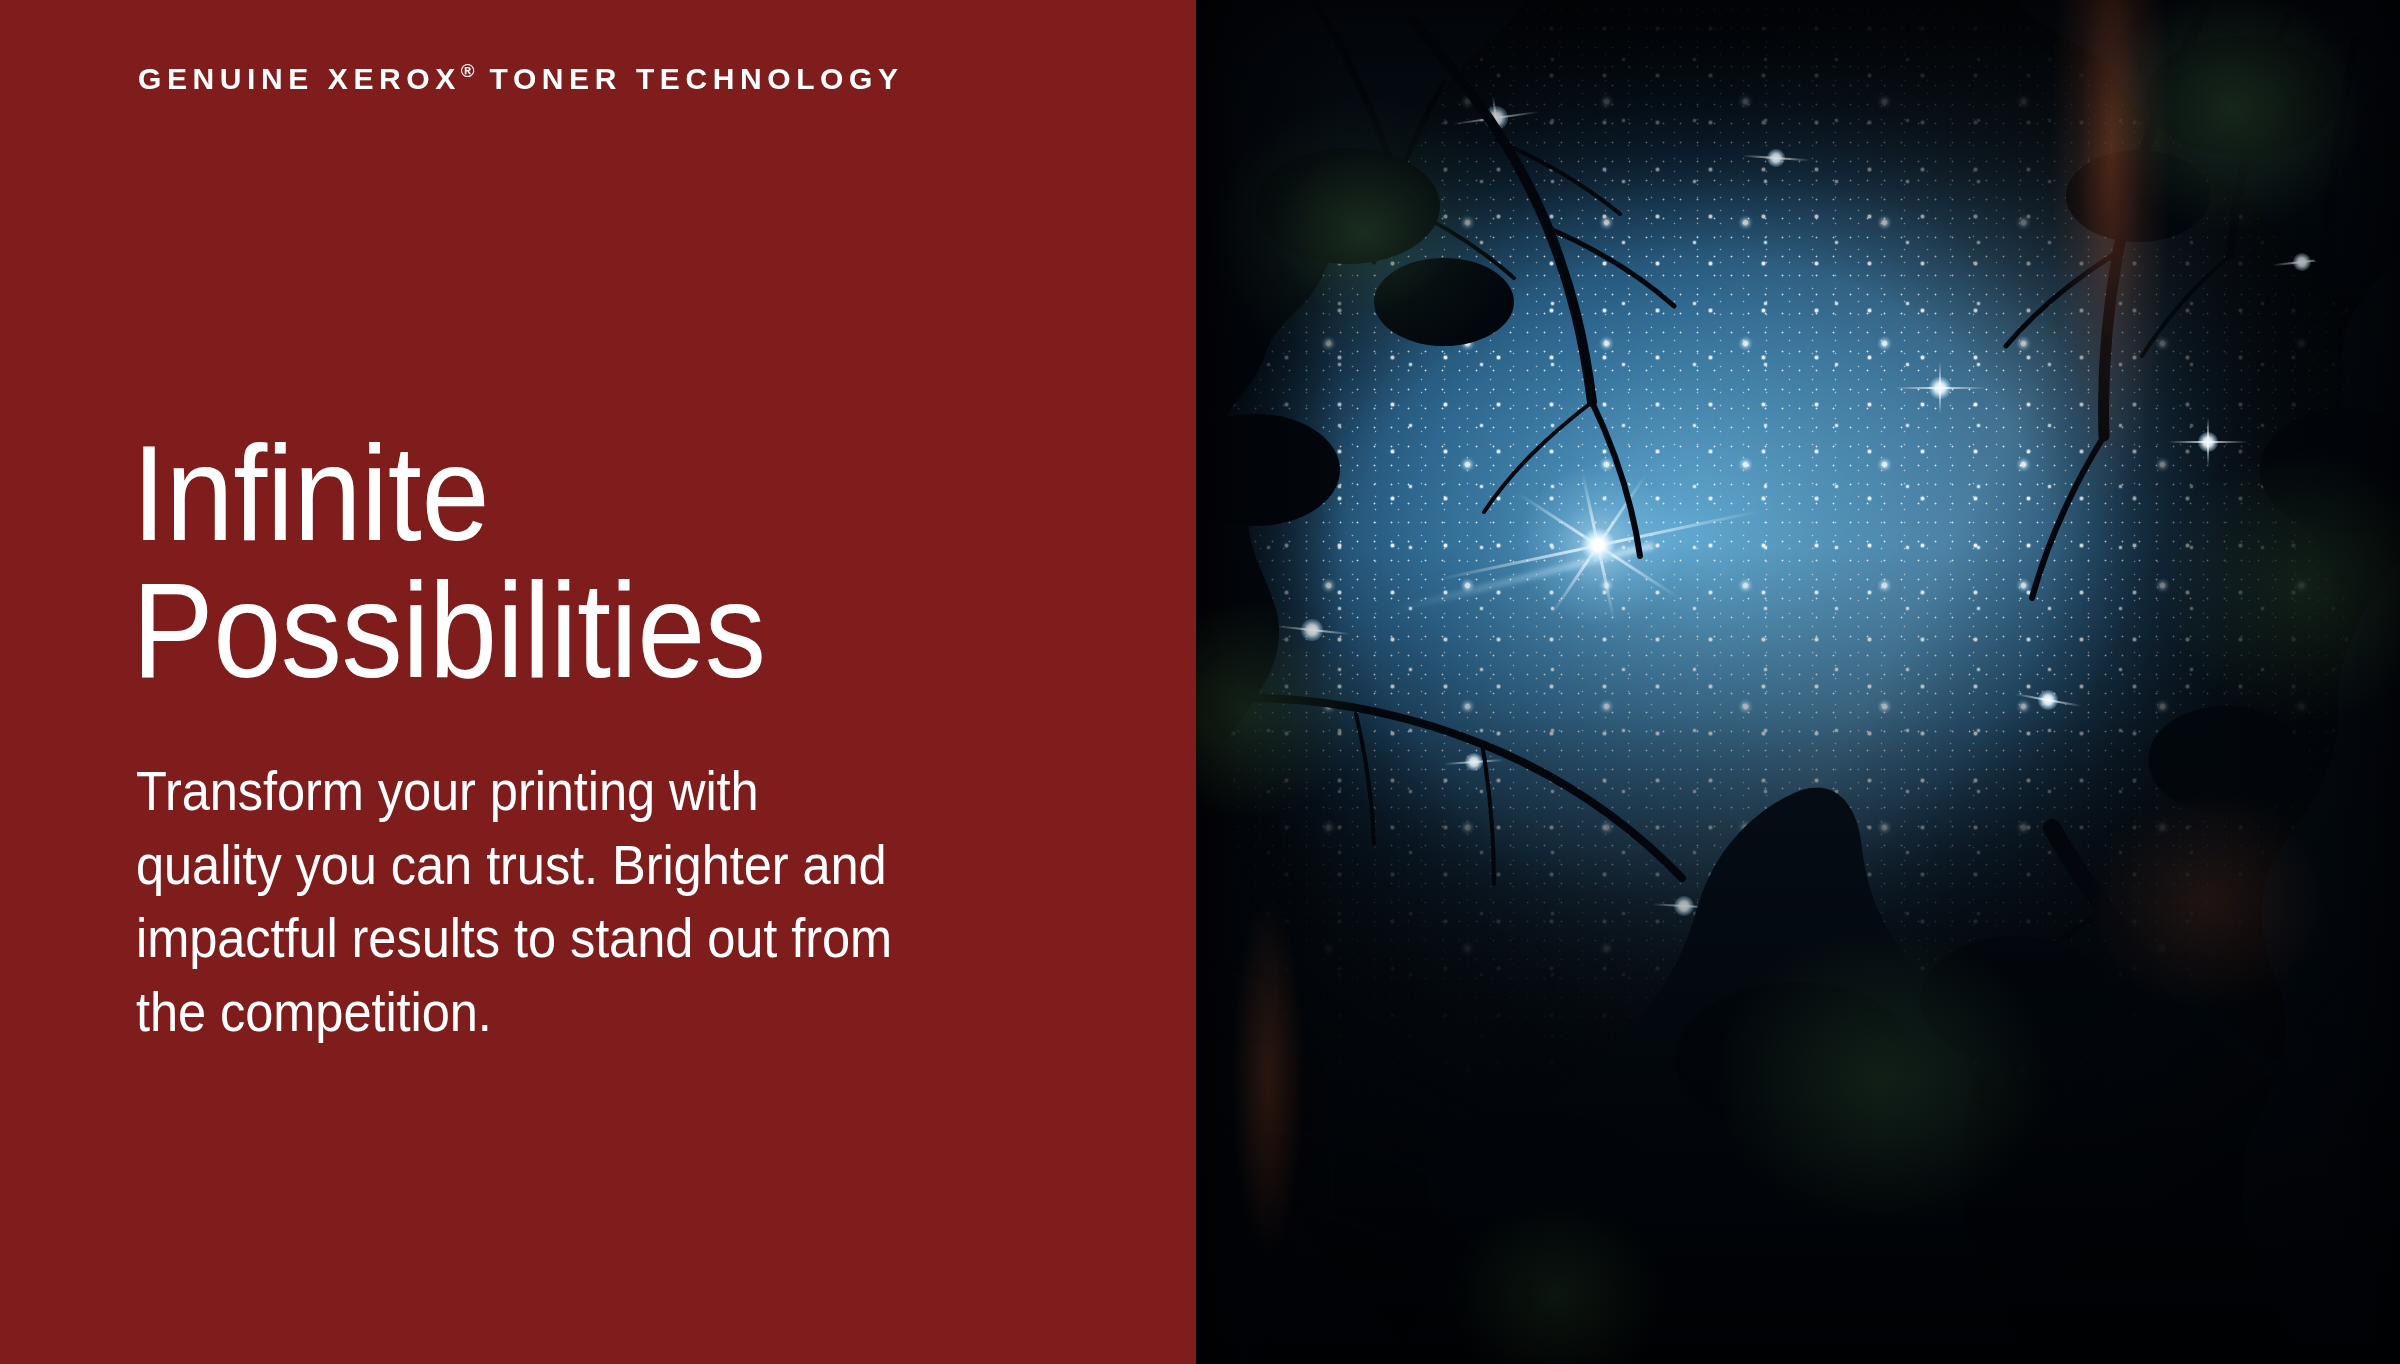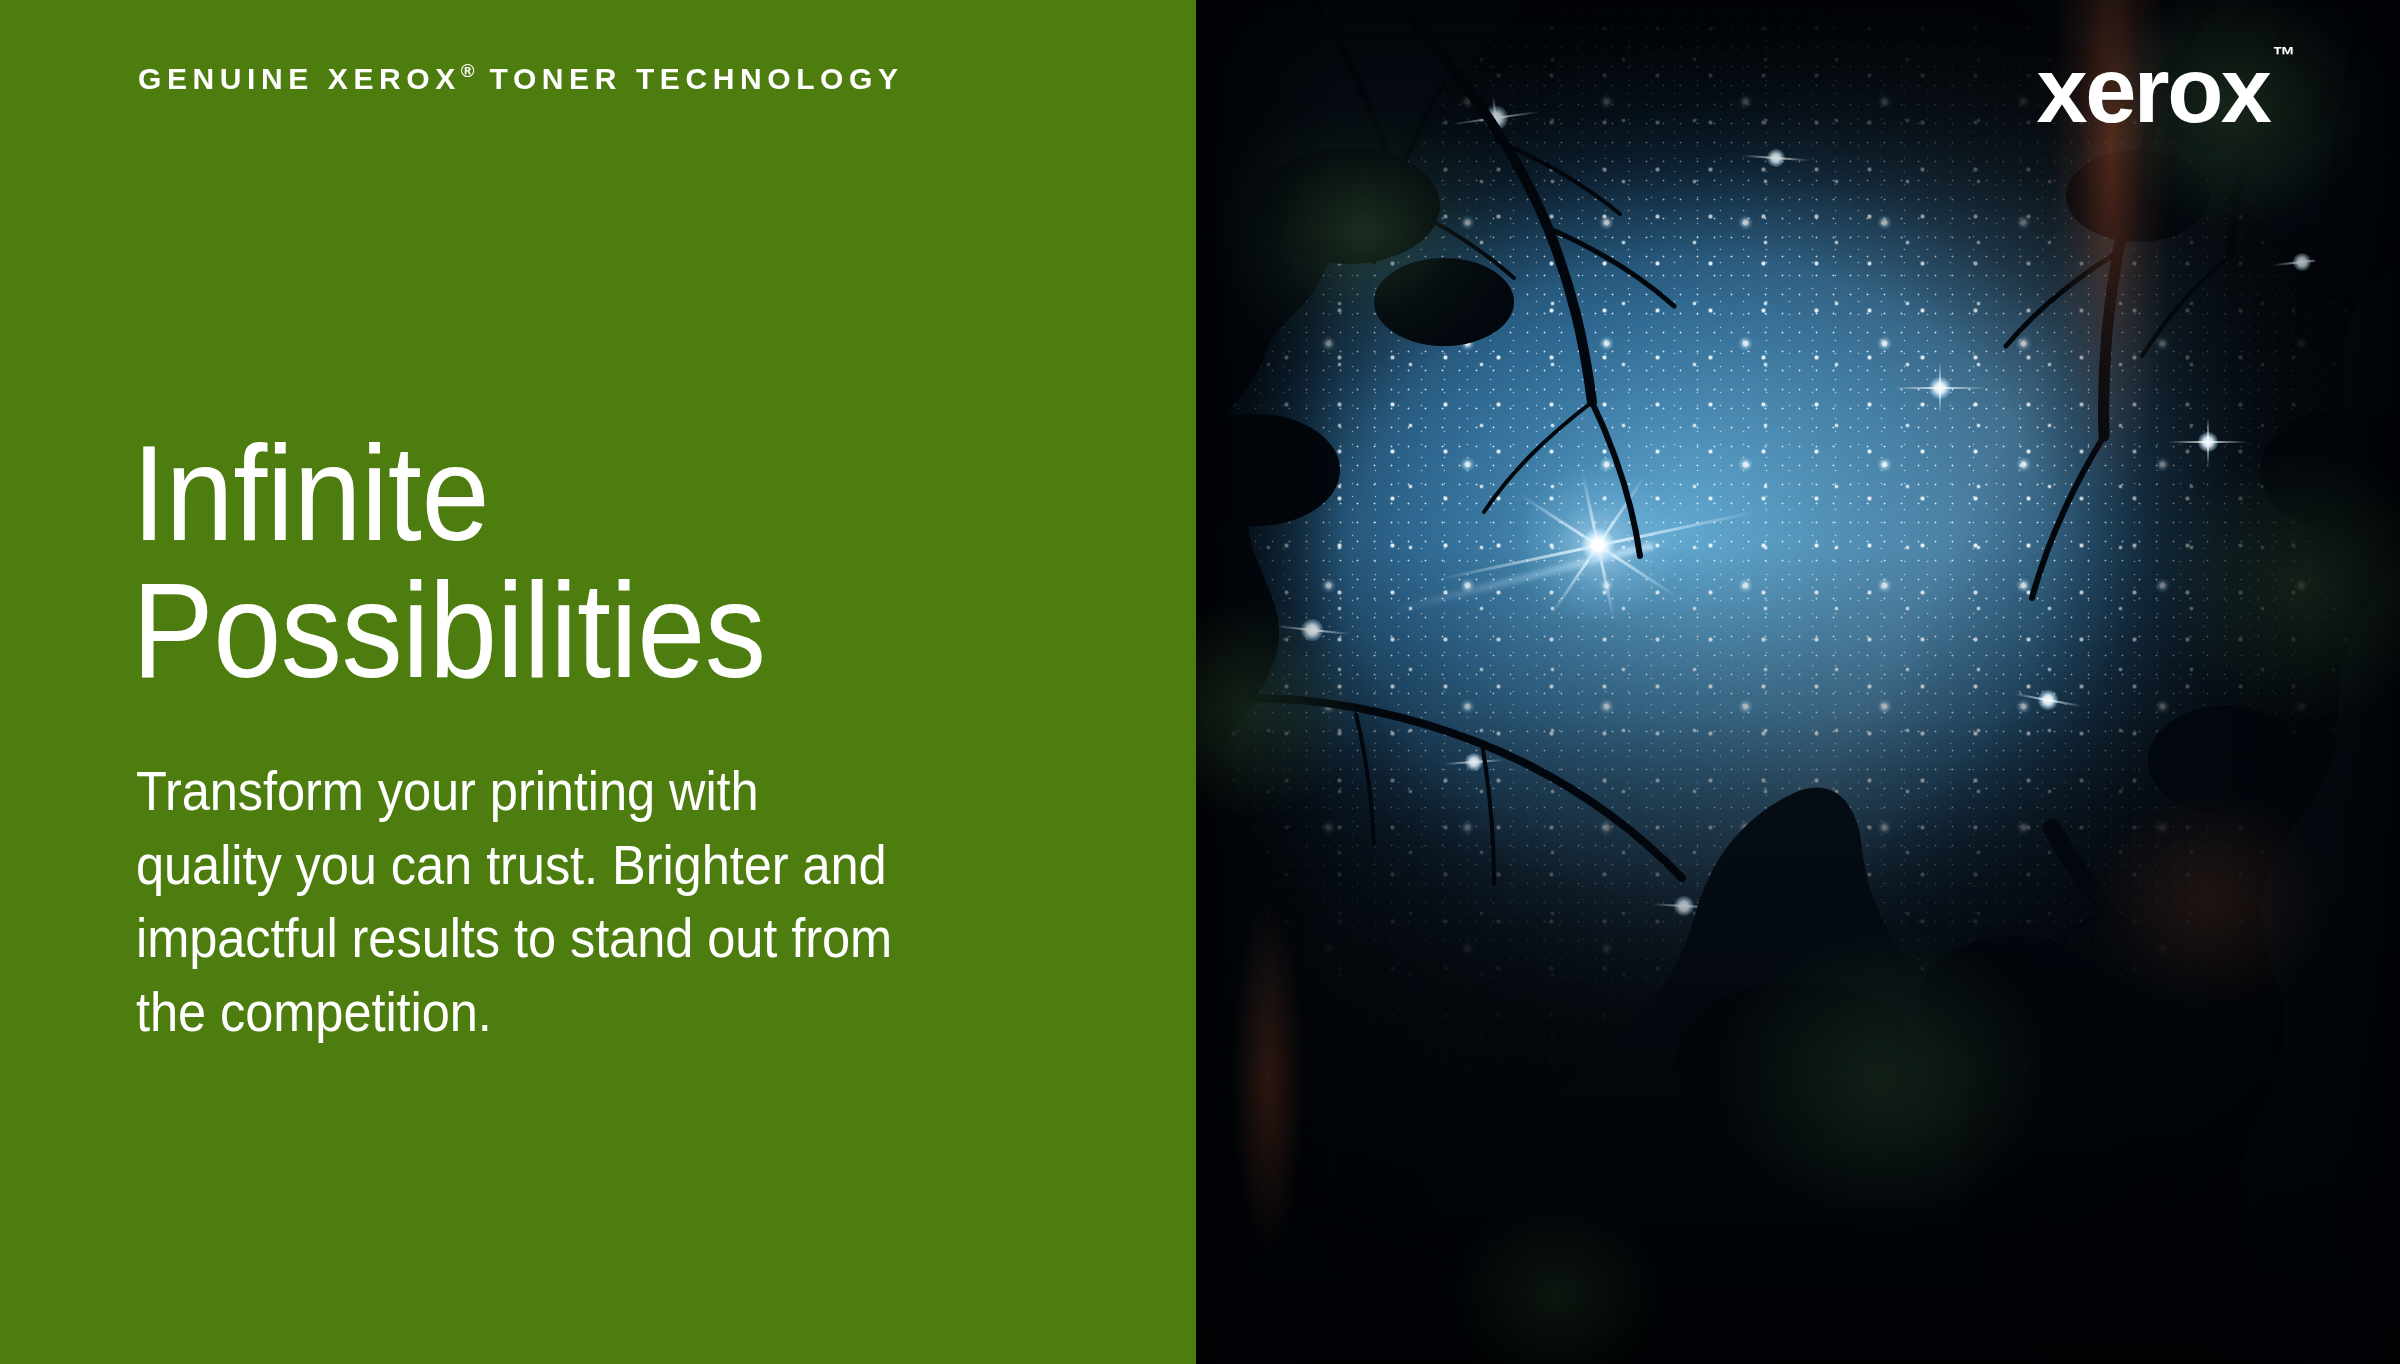--- a/index.html
+++ b/index.html
@@ -17,21 +17,21 @@
     overflow: hidden;
     background: #000000;
   }
 
   
   #left-panel {
     position: absolute;
     left: 0; top: 0;
     width: 1196px;
     height: 1364px;
-    background: #4d7c0f;
+    background: #7f1d1d;
     z-index: 30;
   }
 
   #eyebrow {
     position: absolute;
     left: 138px;
     top: 62px;
     font-family: "Liberation Sans", sans-serif;
     font-weight: bold;
     font-size: 30px;
@@ -424,21 +424,20 @@
     <div class="layer" id="canopy-dark"></div>
     <div class="layer" id="foliage-tint"></div>
     <div class="layer" id="trunk-warm"></div>
     <div class="layer" id="sky-dark-bottom"></div>
     <div class="layer" id="sky-vignette"></div>
     <div class="layer" id="edge-dark-left"></div>
     <div class="layer" id="edge-dark-right"></div>
     <div class="layer" id="edge-dark-top"></div>
   </div>
 
-  <div id="logo"><span>xerox</span><span class="tm">™</span></div>
 
   <div id="left-panel">
 
     <div id="eyebrow"><span>GENUINE XEROX</span><span class="reg">®</span><span> TONER TECHNOLOGY</span></div>
 
     <h1 id="headline">
       <span class="hl-line">Infinite</span>
       <span class="hl-line">Possibilities</span>
     </h1>
 

